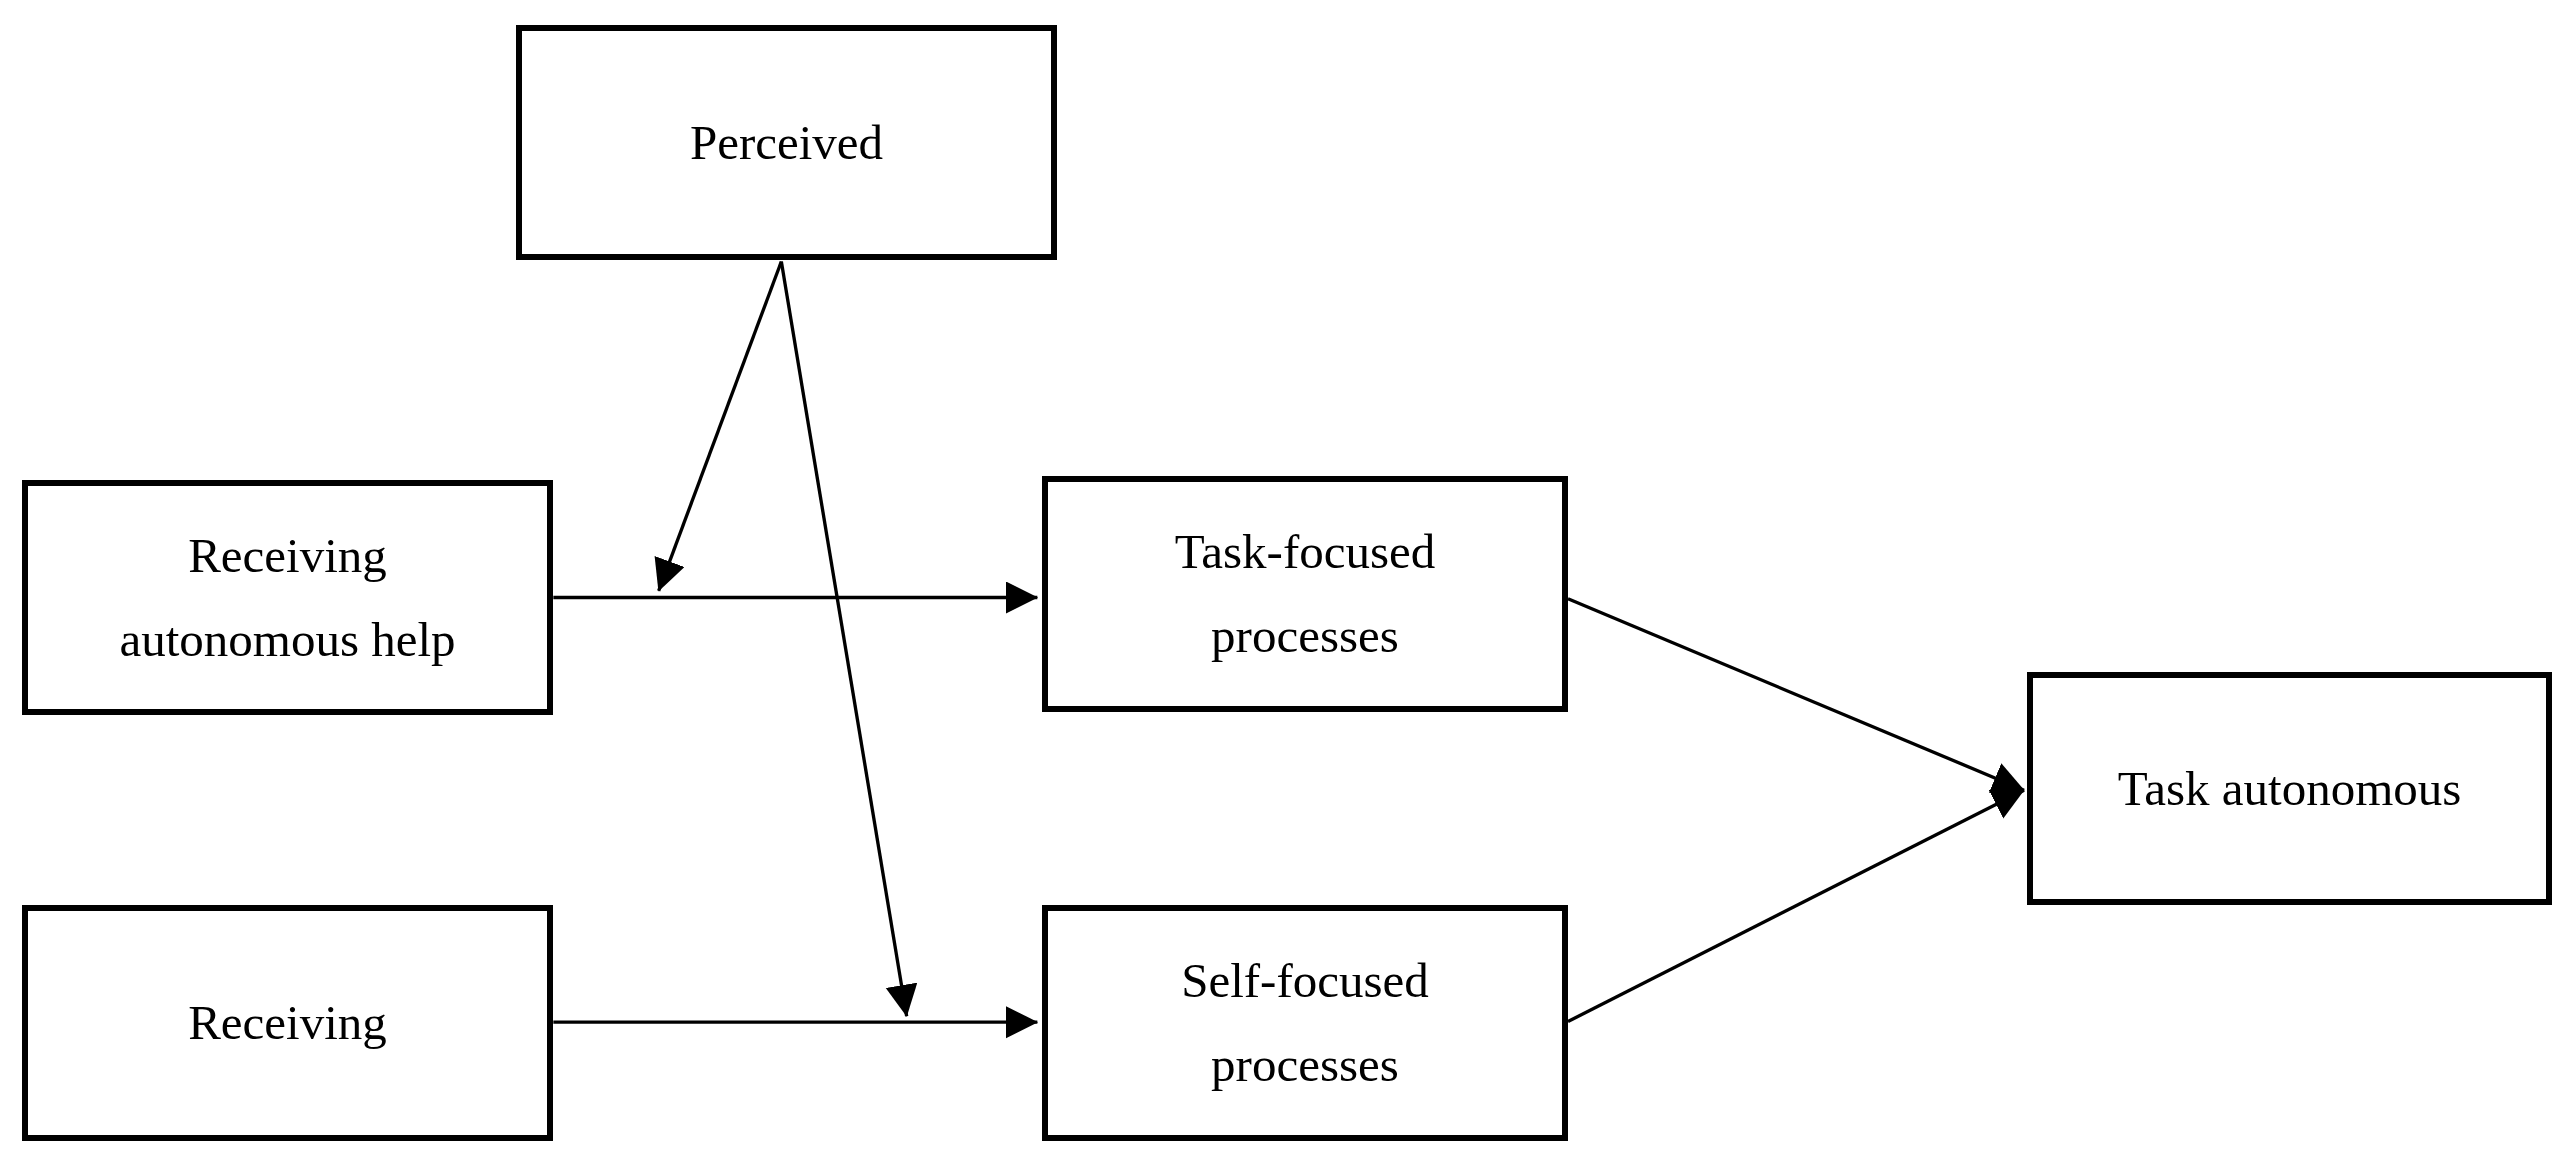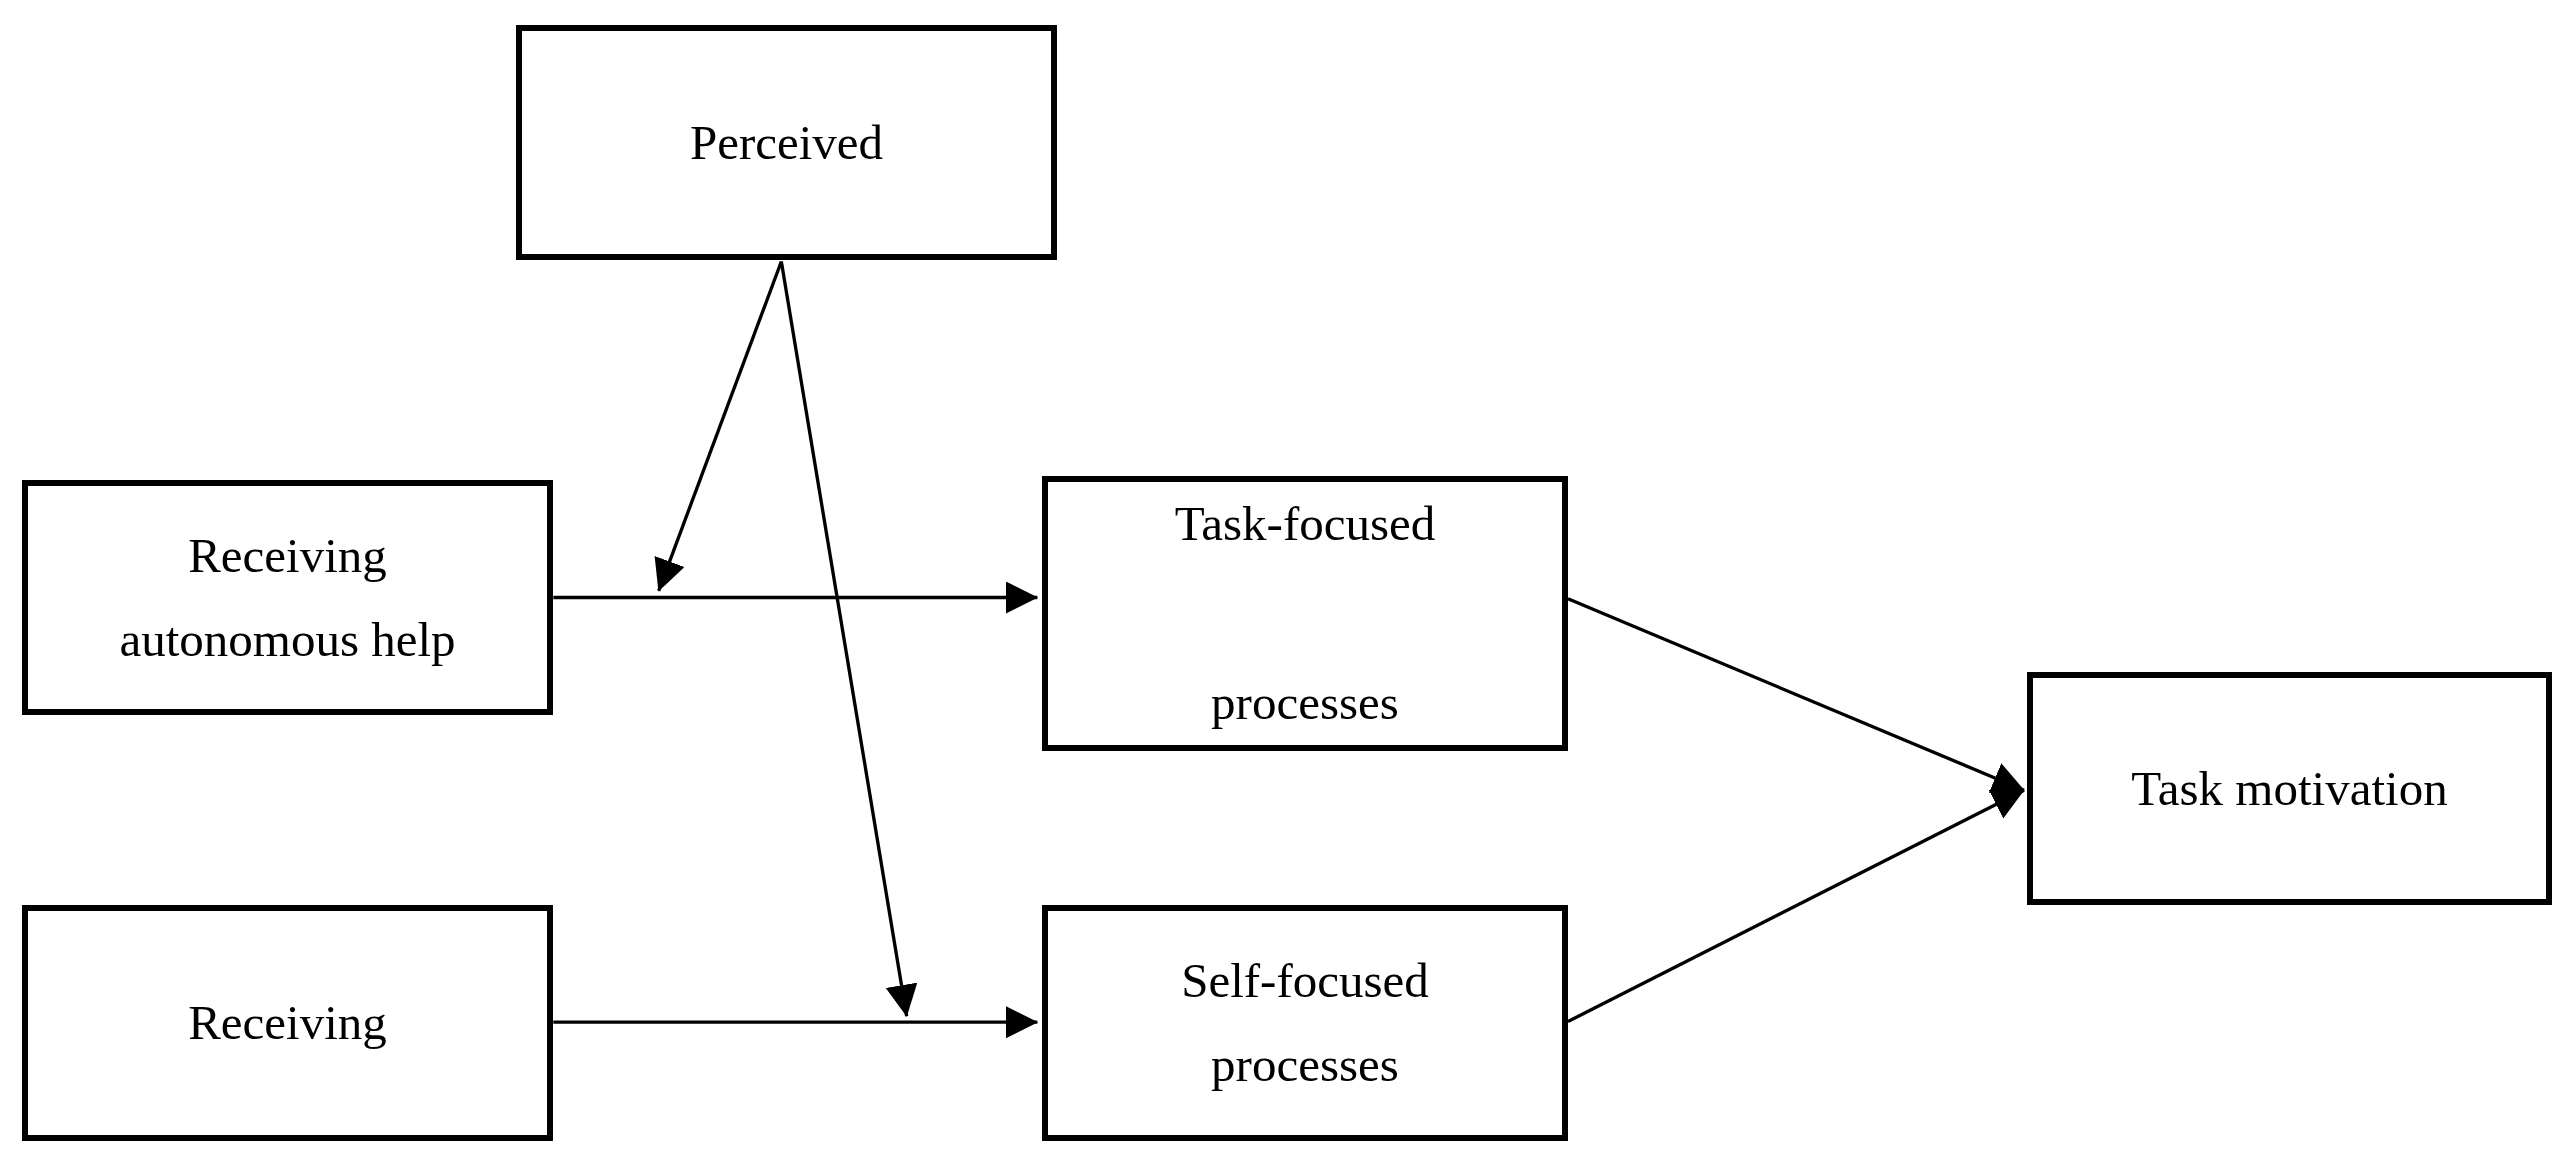--- a/index.html
+++ b/index.html
@@ -39,21 +39,21 @@
     font-size: 49px;
     line-height: 84px;
     white-space: nowrap;
   }
   .node span {
     display: block;
   }
   
   #node-perceived { left: 516px;  top: 25px;   width: 541px; height: 235px; }
   #node-autonomous{ left: 22px;   top: 480px;  width: 531px; height: 235px; }
-  #node-taskproc  { left: 1042px; top: 476px;  width: 526px; height: 275px; justify-content: space-between; }
+  #node-taskproc  { left: 1042px; top: 476px;  width: 526px; height: 236px; }
   #node-dependent { left: 22px;   top: 905px; width: 531px; height: 236px; }
   #node-selfproc  { left: 1042px; top: 905px; width: 526px; height: 236px; }
   #node-taskperf  { left: 2027px; top: 672px; width: 525px; height: 233px; }
 </style>
 </head>
 <body>
 
 <div class="canvas">
 
   <svg class="edges" width="2576" height="1177" viewBox="0 0 3864 1765">
@@ -93,17 +93,17 @@
   <div class="node" id="node-dependent">
     <span>Receiving</span>
   </div>
 
   <div class="node" id="node-selfproc">
     <span>Self-focused</span>
     <span>processes</span>
   </div>
 
   <div class="node" id="node-taskperf">
-    <span>Task motivation</span>
+    <span>Task autonomous</span>
   </div>
 
 </div>
 
 
 </body></html>

